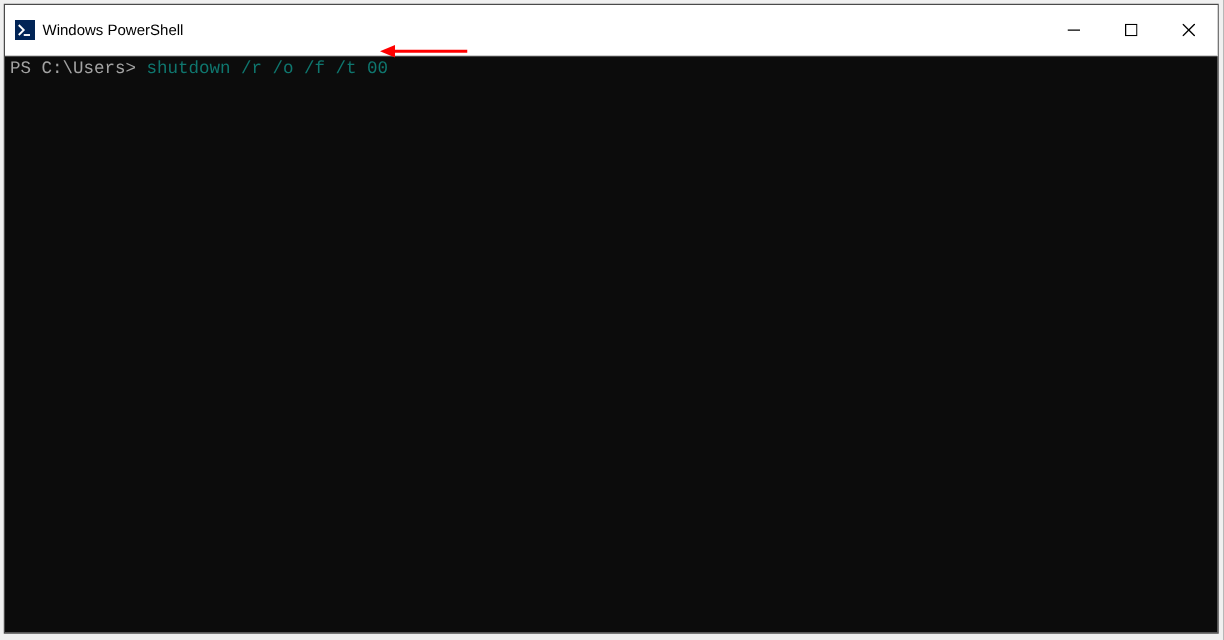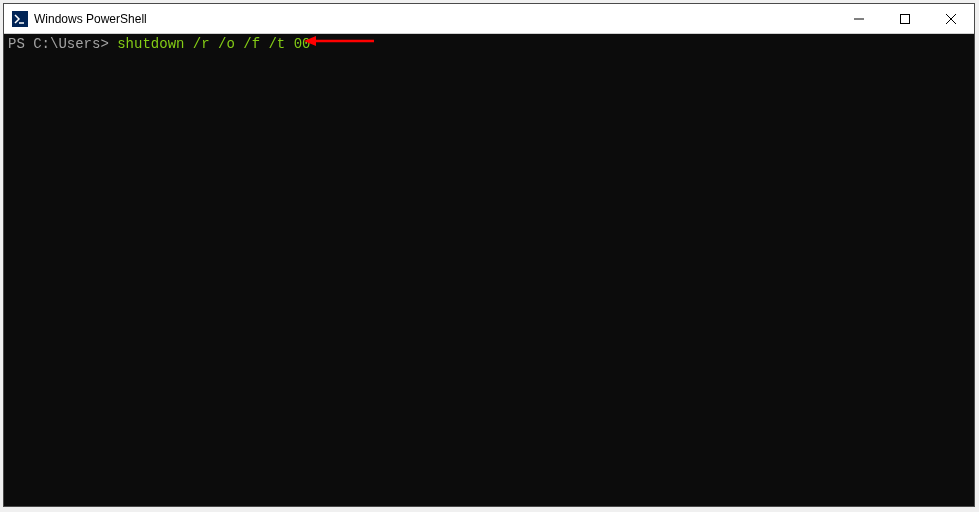--- a/index.html
+++ b/index.html
@@ -20,21 +20,21 @@
       top: 3px;
       left: 3px;
       width: 972px;
       height: 504px;
       background: #ffffff;
       border: 1px solid #4a4a4a;
       display: flex;
       flex-direction: column;
     }
     .titlebar {
-      height: 30px;
+      height: 41px;
       background: #ffffff;
       display: flex;
       align-items: center;
       border-bottom: 1px solid #d0d0d0;
       flex-shrink: 0;
     }
     .titlebar-icon {
       width: 16px;
       height: 16px;
       margin-left: 8px;
@@ -81,21 +81,21 @@
       overflow: hidden;
       position: relative;
     }
     .terminal-line {
       white-space: pre;
     }
     .prompt {
       color: #a3a3a3;
     }
     .command {
-      color: #84cc16;
+      color: #0f766e;
     }
     .annotation-arrow {
       position: absolute;
       top: 34px;
       left: 304px;
       pointer-events: none;
     }
   </style>
 </head>
 <body>

